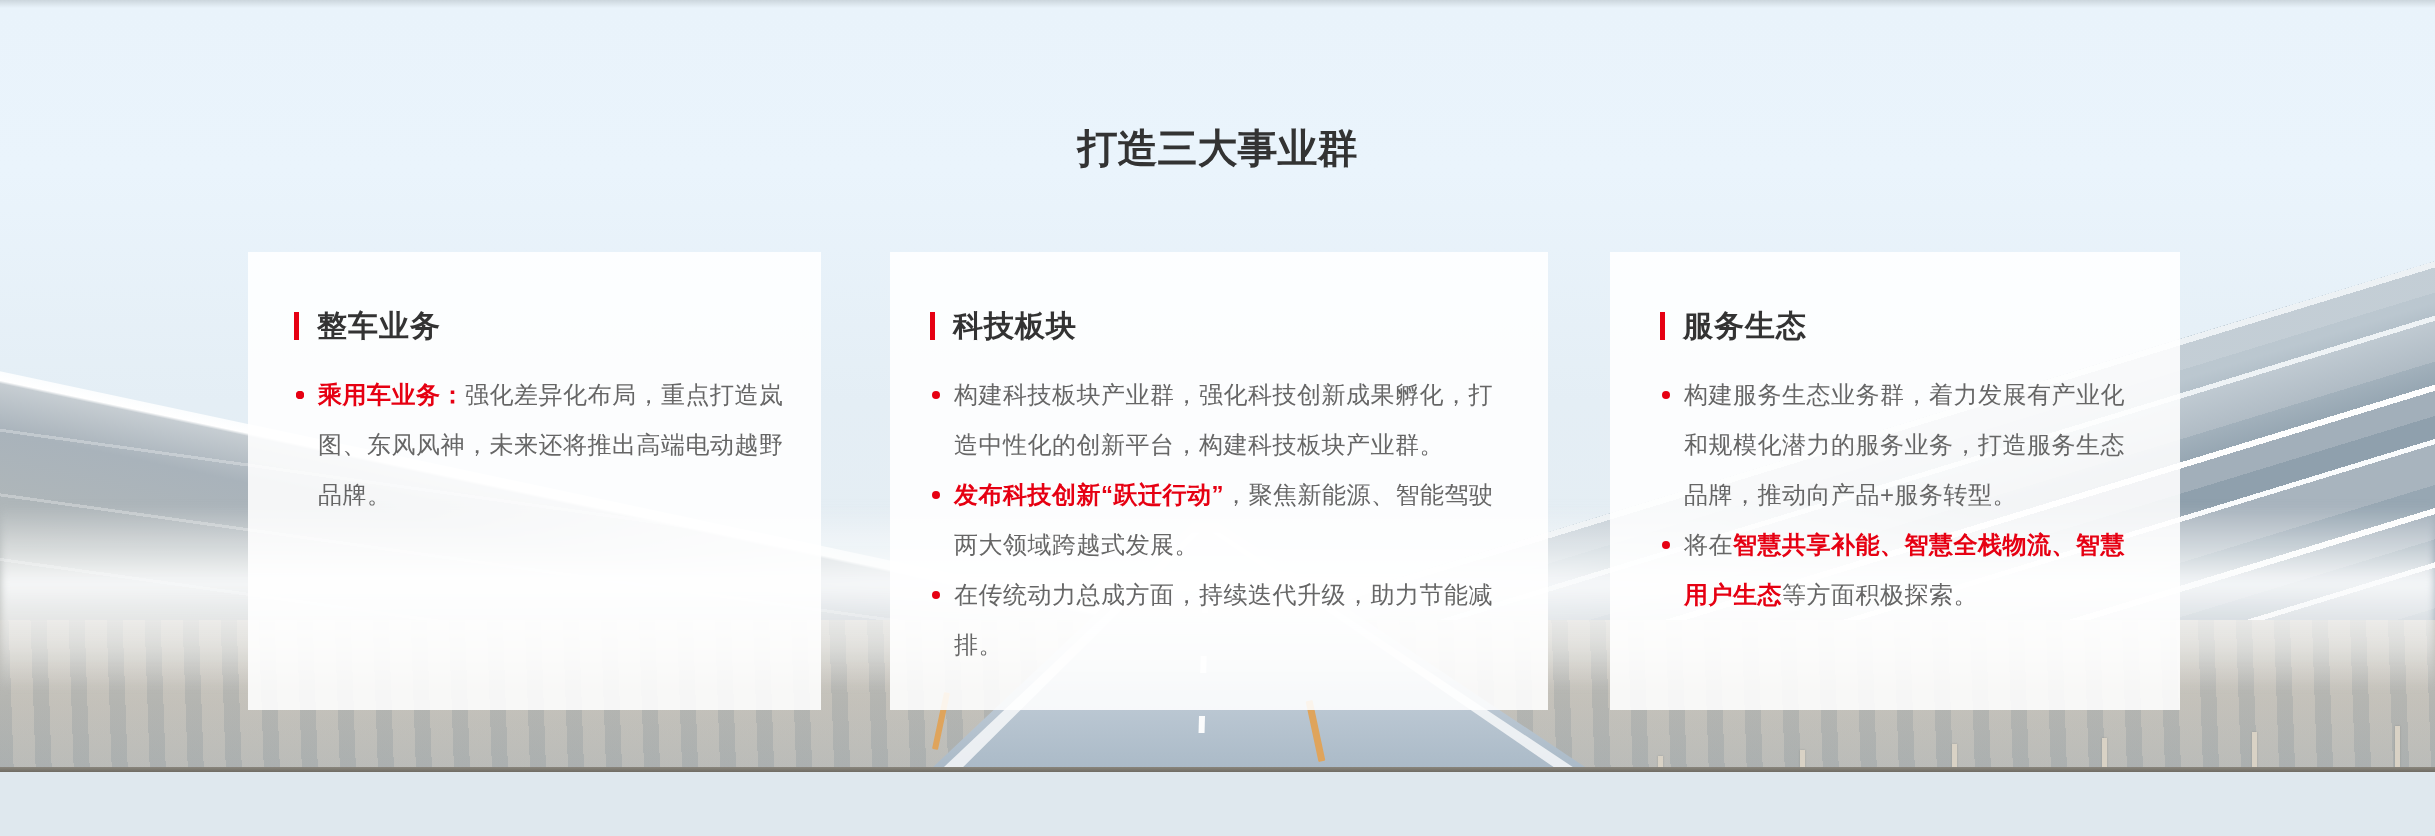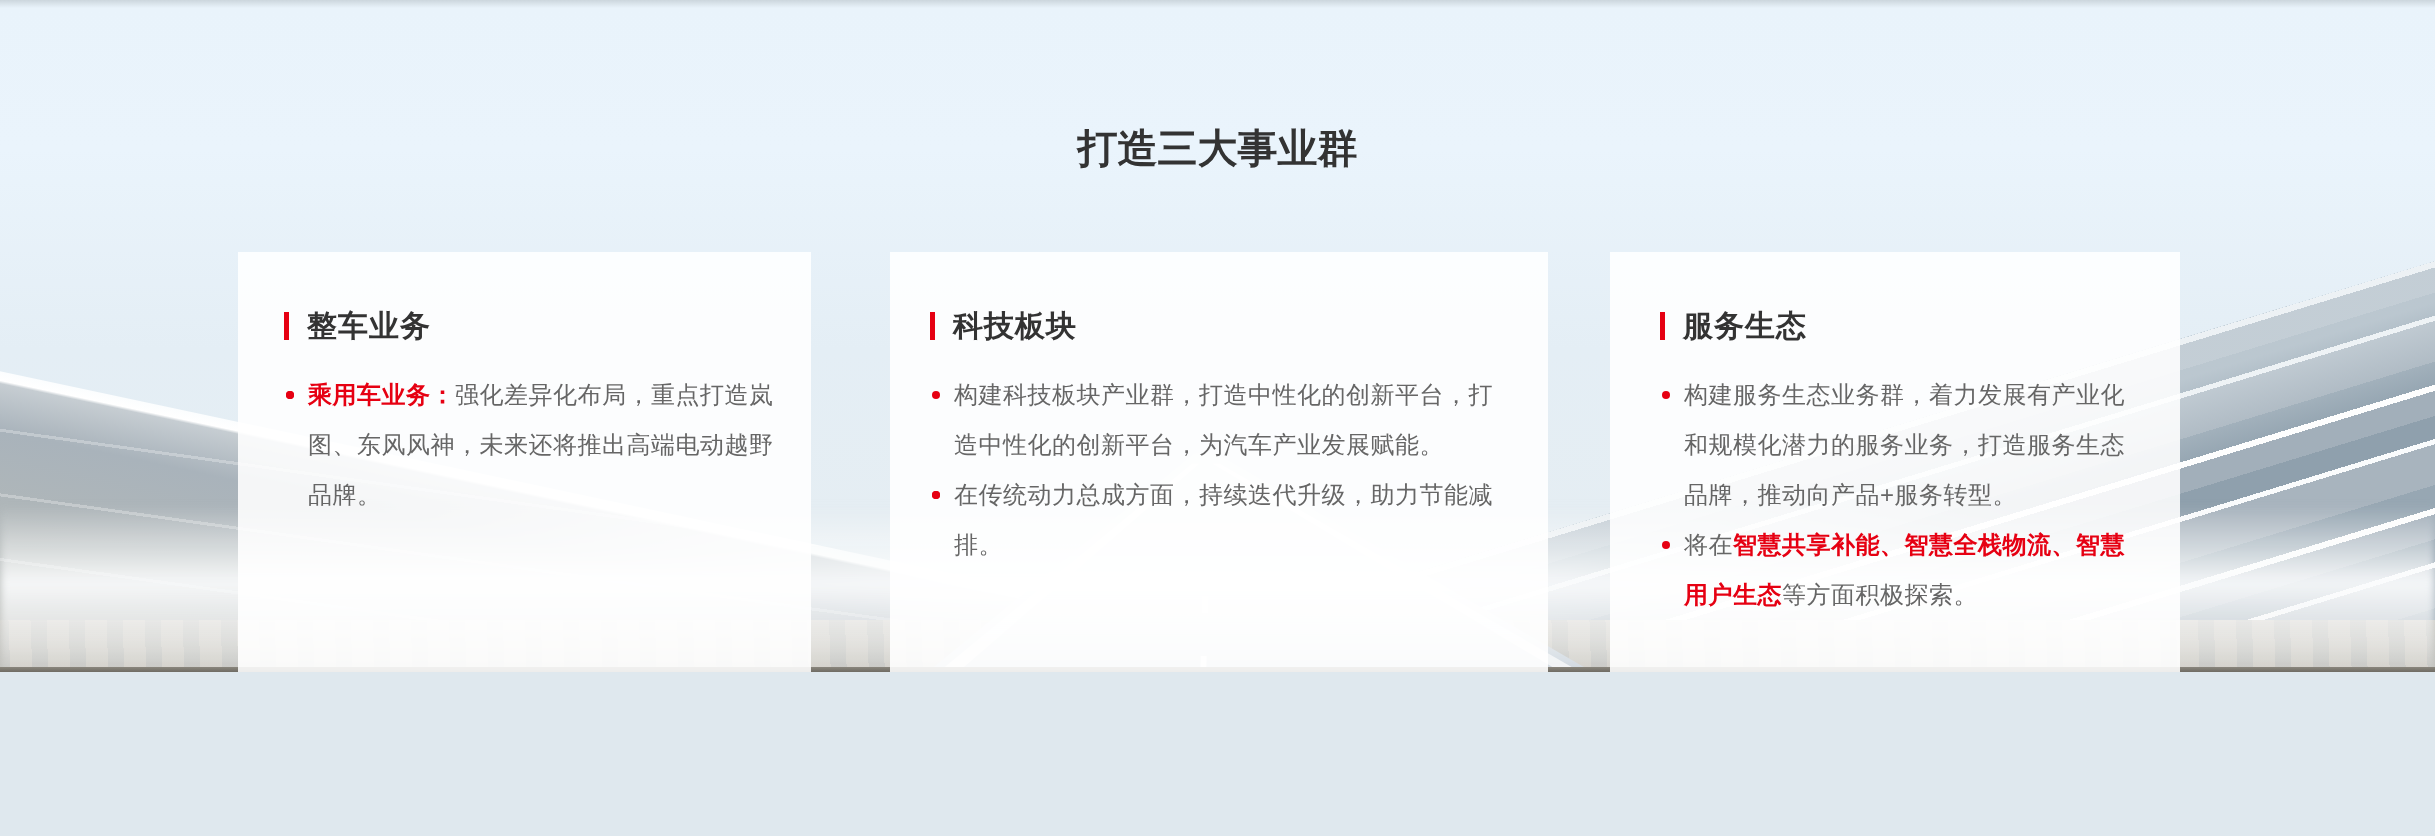--- a/index.html
+++ b/index.html
@@ -8,21 +8,21 @@
     --body:#666666;
     --card-bg:rgba(255,255,255,0.88);
   }
   *{margin:0;padding:0;box-sizing:border-box;}
   body{
     font-family:"Liberation Sans","DejaVu Sans",sans-serif;
     background:#dfe8ee;
   }
   .stage{
     position:relative;
-    width:2435px;height:672px;
+    width:2435px;height:772px;
     overflow:hidden;
     background:#86efac;
   }
 
   
   .sky{
     position:absolute;inset:0;
     background:linear-gradient(180deg,#ccd6dd 0px,#e9f3fb 8px,#eaf4fc 22%,#e4eef5 52%,#e6edf1 100%);
   }
   .mtn{position:absolute;}
@@ -94,21 +94,21 @@
     text-align:center;
     font-size:40px;line-height:48px;font-weight:700;
     color:var(--heading);
     z-index:10;
   }
   .card{
     position:absolute;top:252px;height:458px;
     background:var(--card-bg);
     z-index:10;
   }
-  .card-1{left:238px;width:573px;padding:58px 20px 0 46px;}
+  .card-1{left:248px;width:573px;padding:58px 20px 0 46px;}
   .card-2{left:890px;width:658px;padding:58px 44px 0 40px;}
   .card-3{left:1610px;width:570px;padding:58px 42px 0 50px;}
   .card-head{display:flex;align-items:center;gap:18px;}
   .accent-bar{width:5px;height:28px;background:var(--red);flex:0 0 auto;}
   .card-title{font-size:30px;line-height:32px;font-weight:700;color:var(--heading);letter-spacing:1px;}
   .bullets{
     list-style:none;
     margin-top:28px;
     font-size:24px;line-height:50px;letter-spacing:0.5px;
     color:var(--body);
@@ -156,22 +156,22 @@
           <li class="bullet"><span class="dot"></span><span><span class="red-strong">乘用车业务：</span><span>强化差异化布局，重点打造岚图、东风风神，未来还将推出高端电动越野品牌。</span></span></li>
         </ul>
   </section>
 
   <section class="card card-2">
     <div class="card-head">
       <span class="accent-bar"></span>
       <h3 class="card-title">科技板块</h3>
     </div>
     <ul class="bullets">
-          <li class="bullet"><span class="dot"></span><span><span>构建科技板块产业群，打造中性化的创新平台，打造中性化的创新平台，为汽车产业发展赋能。</span></span></li>
-          <li class="bullet"><span class="dot"></span></li>
+          <li class="bullet"><span class="dot"></span><span><span>构建科技板块产业群，强化科技创新成果孵化，打造中性化的创新平台，构建科技板块产业群。</span></span></li>
+          <li class="bullet"><span class="dot"></span><span><span class="red-strong">发布科技创新“跃迁行动”</span><span>，聚焦新能源、智能驾驶两大领域跨越式发展。</span></span></li>
           <li class="bullet"><span class="dot"></span><span><span>在传统动力总成方面，持续迭代升级，助力节能减排。</span></span></li>
         </ul>
   </section>
 
   <section class="card card-3">
     <div class="card-head">
       <span class="accent-bar"></span>
       <h3 class="card-title">服务生态</h3>
     </div>
     <ul class="bullets">

